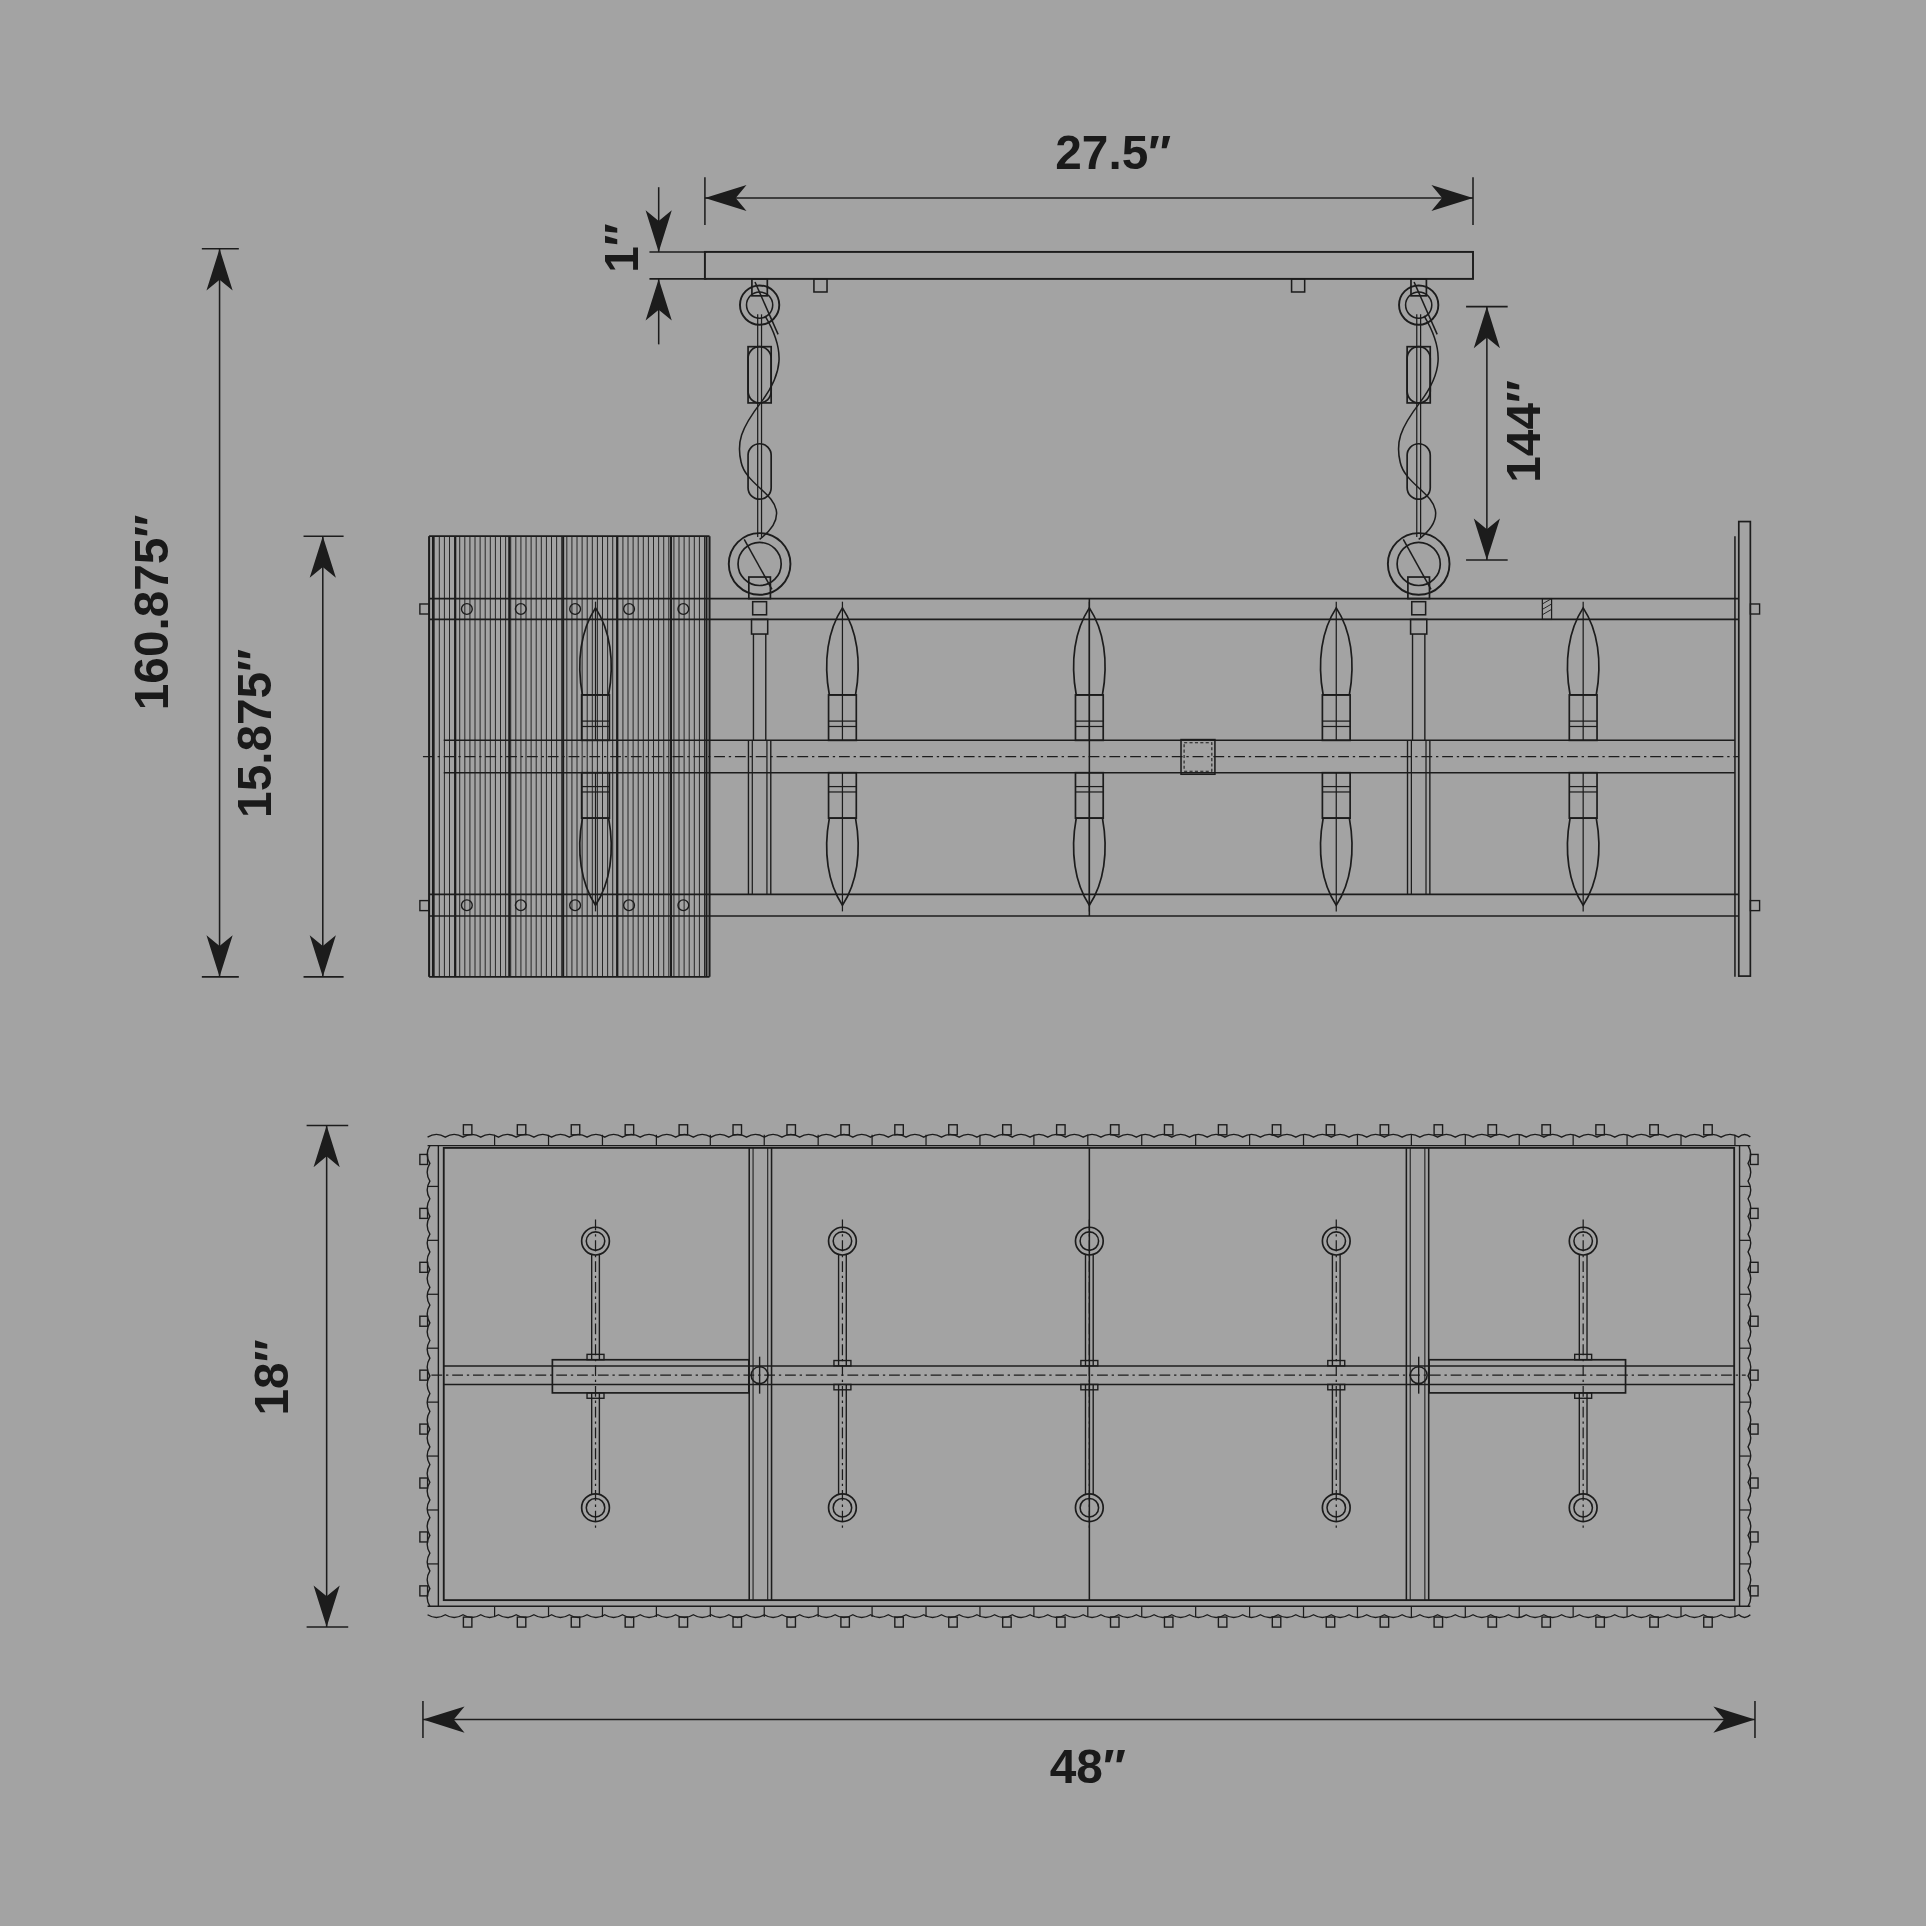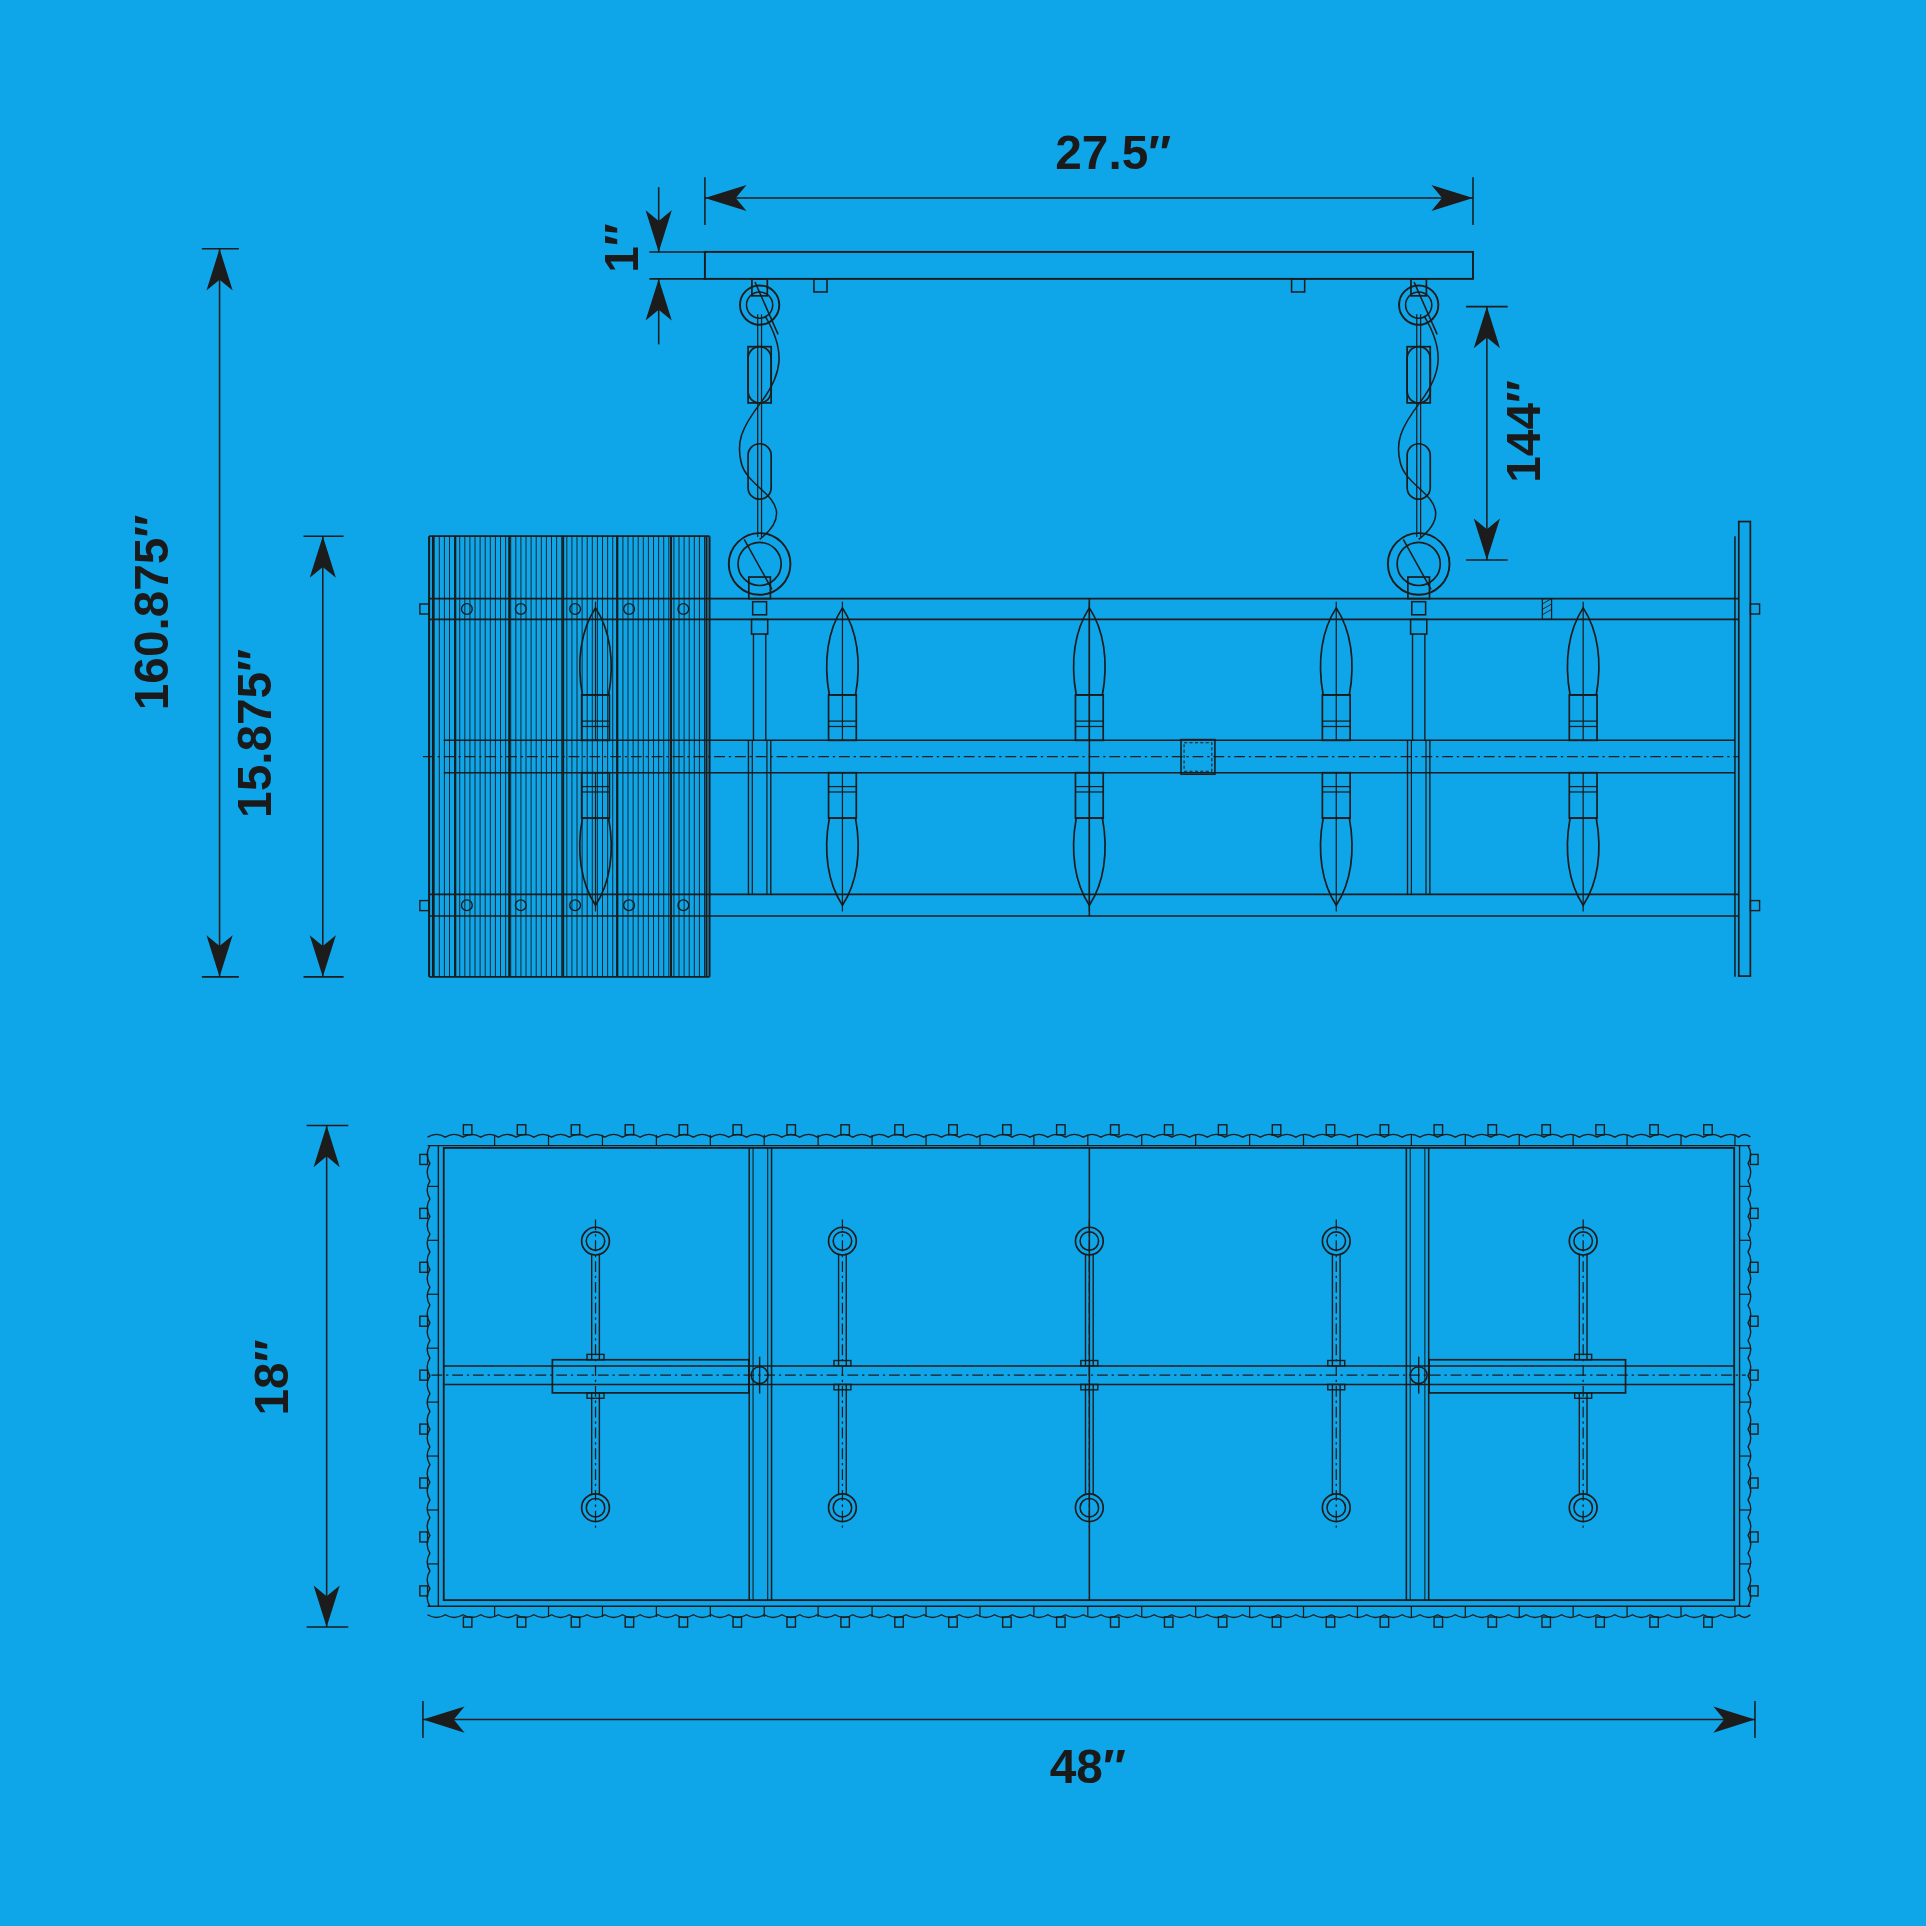--- a/index.html
+++ b/index.html
@@ -1,16 +1,16 @@
 <!DOCTYPE html>
 <html style="font-size:12.3px"><head>
 <meta charset="utf-8">
 <style>
   html,body{margin:0;padding:0;background:#fff;}
-  #stage{width:1926px;height:1926px;position:relative;background:#0ea5e9;text-align:center;}
+  #stage{width:1926px;height:1926px;position:relative;background:#a3a3a3;text-align:center;}
   svg{display:block;}
   text{font-family:"Liberation Sans", sans-serif; fill:#1a1a1a;}
 </style>
 </head>
 <body>
 
 <div id="stage">
 <svg id="svg" width="1926" height="1926" viewBox="0 0 2500 2500">
   <g id="gen">
         <rect x="915" y="327" width="997" height="35" fill="none" stroke="#1c1c1c" stroke-width="2.5"></rect>

